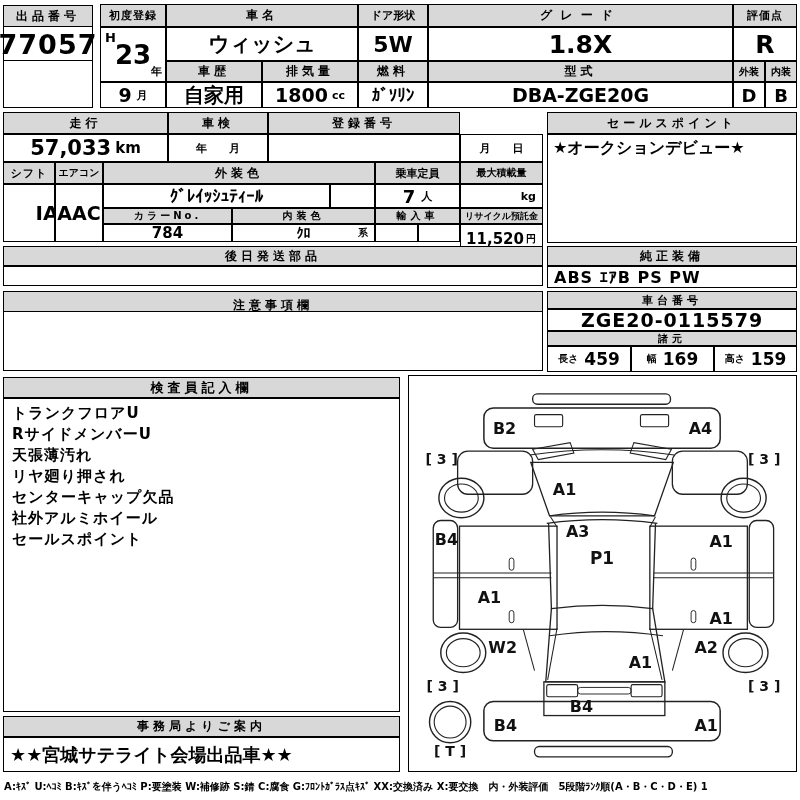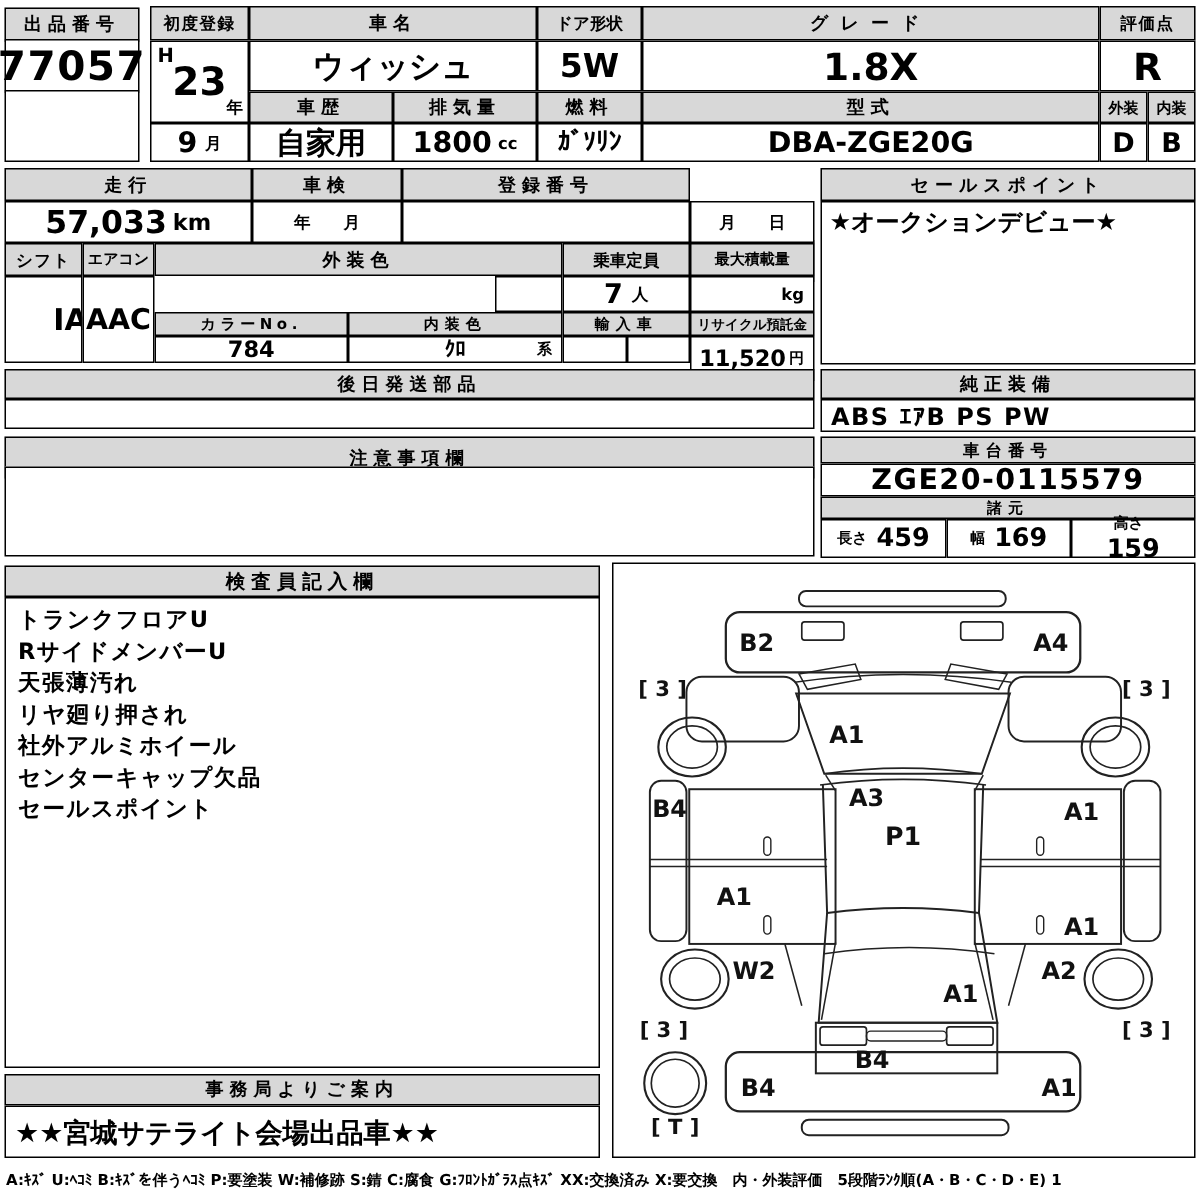--- a/index.html
+++ b/index.html
@@ -77,20 +77,21 @@
   <div class="abs cl" style="left:460px;top:134px;width:83px;height:28px;font-size:11px;">月　　日</div>
 
   <div class="abs hd" style="left:3px;top:162px;width:52px;height:22px;font-size:11px;letter-spacing:1px;">シフト</div>
   <div class="abs hd tight" style="left:55px;top:162px;width:48px;height:22px;font-size:10px;">エアコン</div>
   <div class="abs hd" style="left:103px;top:162px;width:272px;height:22px;font-size:12px;">外装色</div>
   <div class="abs hd tight" style="left:375px;top:162px;width:85px;height:22px;font-size:11px;">乗車定員</div>
   <div class="abs hd tight" style="left:460px;top:162px;width:83px;height:22px;font-size:10px;">最大積載量</div>
 
   <div class="abs cl" style="left:3px;top:184px;width:52px;height:58px;font-size:20px;padding-left:48px;">IAT</div>
   <div class="abs cl" style="left:55px;top:184px;width:48px;height:58px;font-size:19px;">AAC</div>
+  <div class="abs cl" style="left:103px;top:184px;width:227px;height:24px;font-size:17px;">ｸﾞﾚｲｯｼｭﾃｨｰﾙ</div>
   <div class="abs cl" style="left:330px;top:184px;width:45px;height:24px;"></div>
   <div class="abs cl" style="left:375px;top:184px;width:85px;height:24px;">
       <span style="font-size:18px;">7</span>
       <span style="font-size:11px;margin-left:6px;">人</span>
   </div>
   <div class="abs cl right" style="left:460px;top:184px;width:83px;height:24px;font-size:11px;">kg</div>
 
   <div class="abs hd tight" style="left:103px;top:208px;width:129px;height:16px;font-size:10px;letter-spacing:3px;">カラーNo.</div>
   <div class="abs hd" style="left:232px;top:208px;width:143px;height:16px;font-size:10px;">内装色</div>
   <div class="abs hd" style="left:375px;top:208px;width:85px;height:16px;font-size:10px;">輸入車</div>
@@ -123,34 +124,34 @@
   <div class="abs cl" style="left:547px;top:309px;width:250px;height:22px;font-size:19px;letter-spacing:1px;">ZGE20-0115579</div>
   <div class="abs hd" style="left:547px;top:331px;width:250px;height:15px;font-size:10px;">諸元</div>
   <div class="abs cl" style="left:547px;top:346px;width:84px;height:26px;">
       <span style="font-size:10px;margin-right:6px;">長さ</span>
       <span style="font-size:17px;">459</span>
   </div>
   <div class="abs cl" style="left:631px;top:346px;width:83px;height:26px;">
       <span style="font-size:10px;margin-right:6px;">幅</span>
       <span style="font-size:17px;">169</span>
   </div>
-  <div class="abs cl" style="left:714px;top:346px;width:83px;height:26px;flex-direction:column;">
+  <div class="abs cl" style="left:714px;top:346px;width:83px;height:26px;">
       <span style="font-size:10px;margin-right:6px;">高さ</span>
       <span style="font-size:17px;">159</span>
   </div>
 
   <div class="abs hd" style="left:3px;top:377px;width:397px;height:21px;font-size:13px;">検査員記入欄</div>
   <div class="abs cl" style="left:3px;top:398px;width:397px;height:314px;align-items:flex-start;justify-content:flex-start;">
       <div id="inspector-lines" style="padding:4px 8px;font-size:15px;line-height:21px;letter-spacing:1px;">
         <div>トランクフロアU</div>
         <div>RサイドメンバーU</div>
         <div>天張薄汚れ</div>
         <div>リヤ廻り押され</div>
+        <div>センターキャップ欠品</div>
         <div>社外アルミホイール</div>
-        <div>センターキャップ欠品</div>
         <div>セールスポイント</div>
       </div>
   </div>
 
   <div class="abs hd" style="left:3px;top:716px;width:397px;height:21px;font-size:12px;">事務局よりご案内</div>
   <div class="abs cl left" style="left:3px;top:737px;width:397px;height:35px;font-size:18px;">★★宮城サテライト会場出品車★★</div>
 
   <div class="abs cl" style="left:408px;top:375px;width:389px;height:397px;padding:13px;">
     <svg width="385" height="393" viewBox="0 0 385 393">
 

